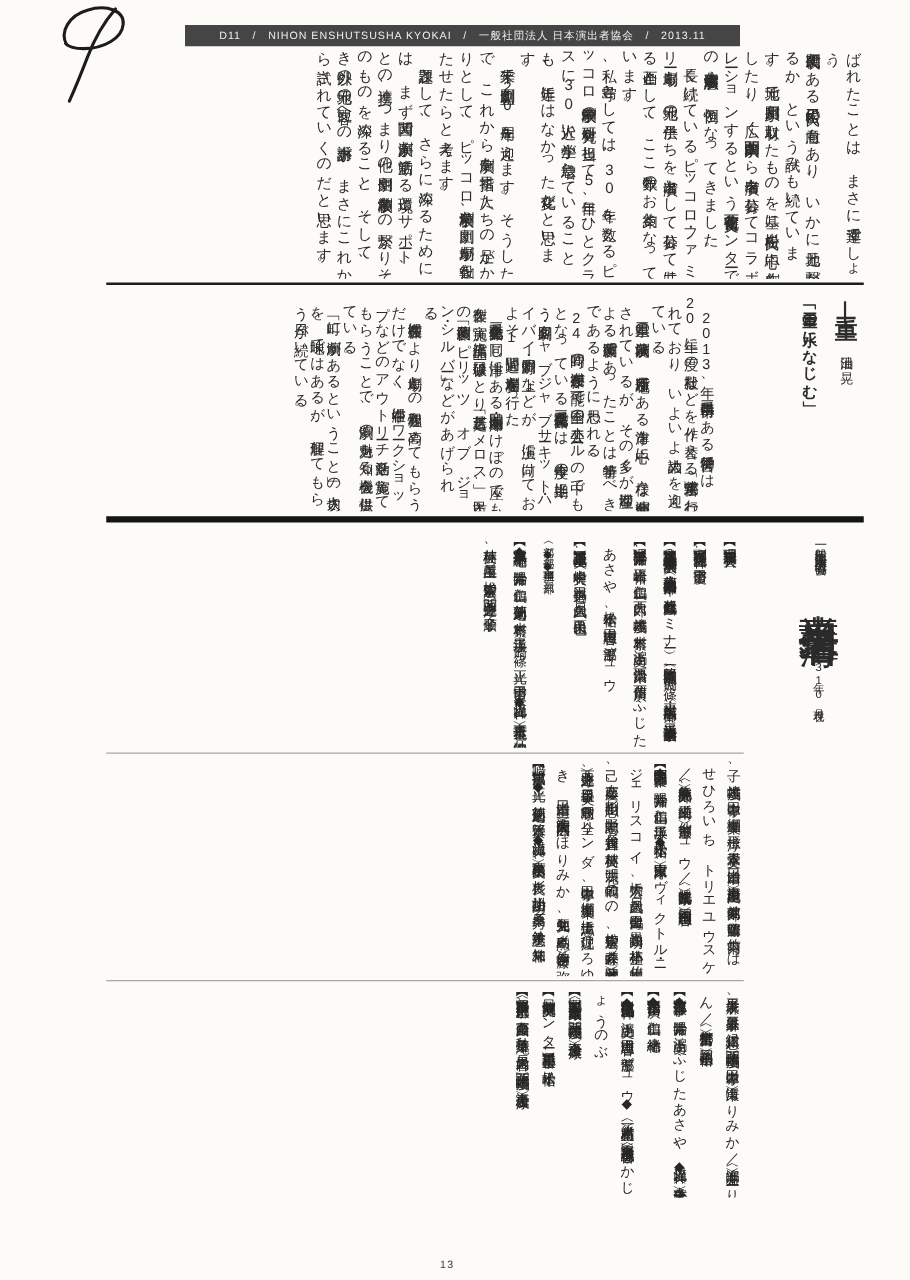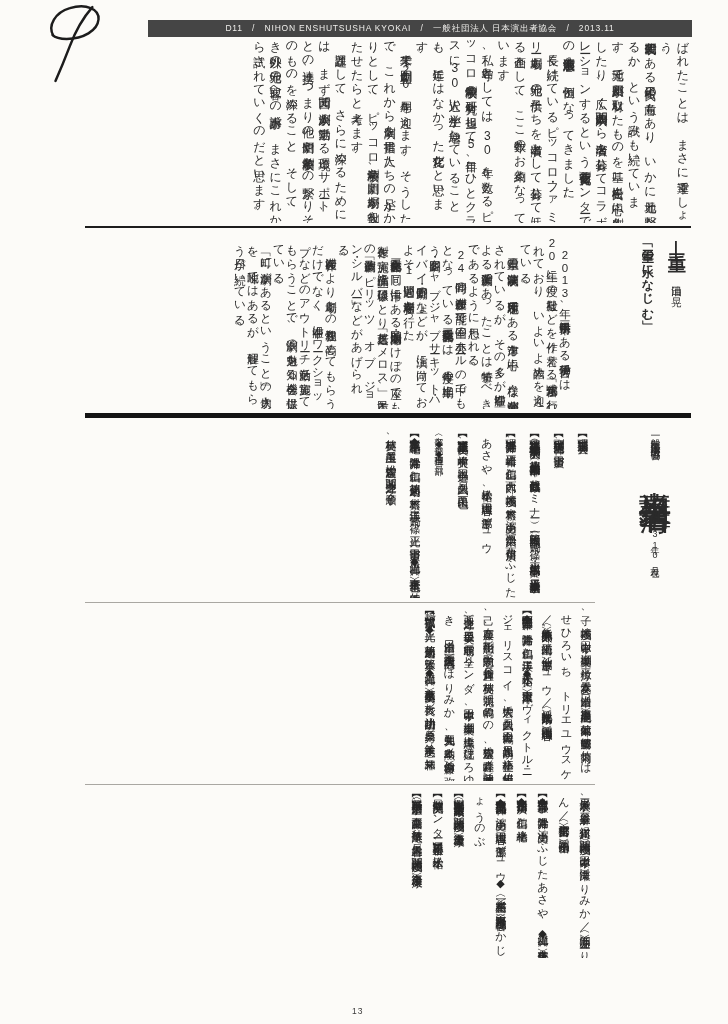--- a/index.html
+++ b/index.html
@@ -14,21 +14,21 @@
     text-orientation:upright;
     position:absolute;overflow:hidden;
     letter-spacing:0.5px;
   }
   .vtext p{margin:0;padding:0;}
 
   .logo{position:absolute;left:44px;top:2px;width:66px;height:82px;}
   .logo svg{width:100%;height:100%;}
 
   .header-bar{
-    position:absolute;left:148px;top:20px;width:544px;height:17px;
+    position:absolute;left:148px;top:20px;width:444px;height:17px;
     background:#454545;color:#f0efec;
     display:flex;align-items:center;justify-content:center;
     font-size:8.5px;letter-spacing:0.8px;white-space:nowrap;
   }
 
   .article1{left:85px;top:33px;width:606px;height:190px;
     font-size:12px;line-height:16.3px;}
 
   .rule-thin{position:absolute;left:85px;top:226px;width:606px;height:2px;background:#1d1d1d;}
 

